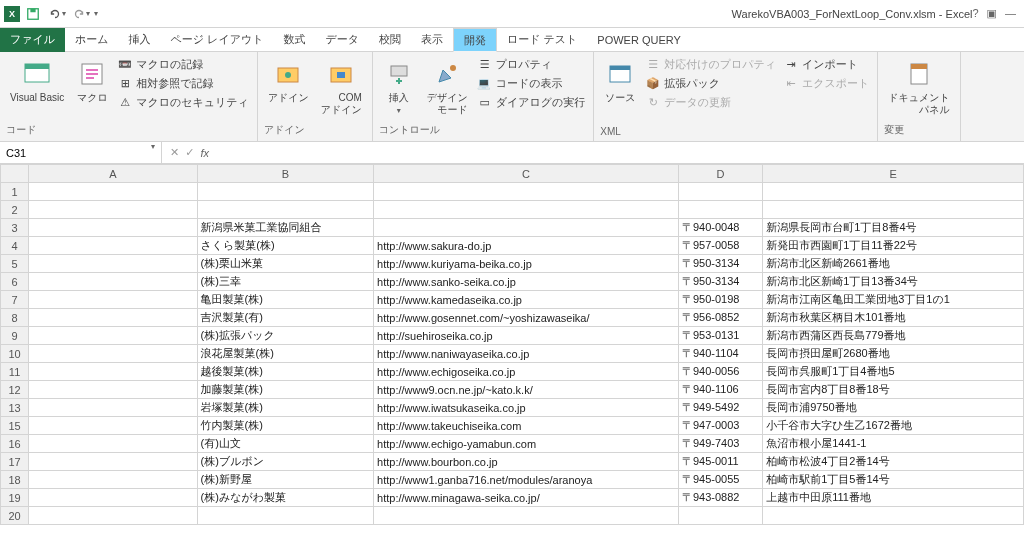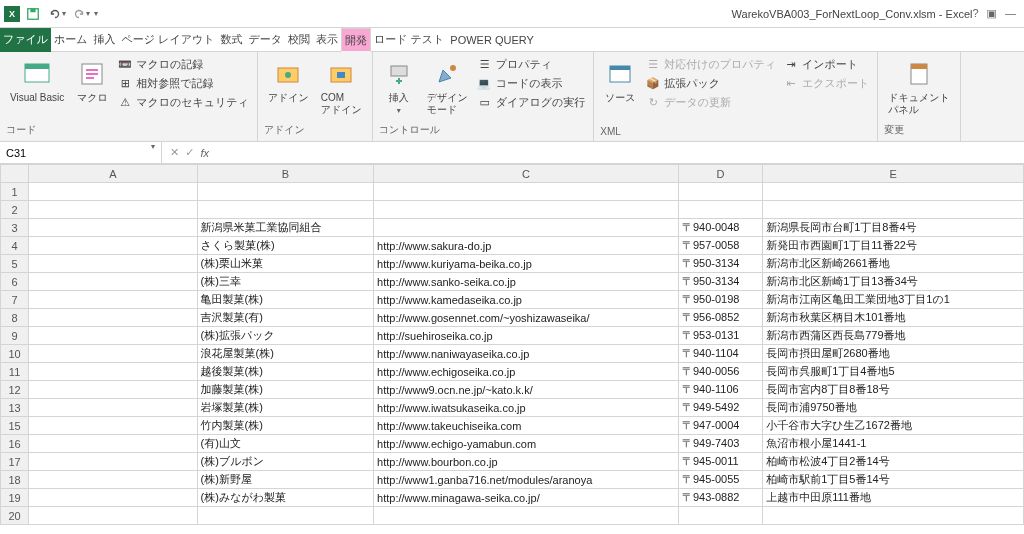--- a/index.html
+++ b/index.html
@@ -5,30 +5,30 @@
 *{margin:0;padding:0;box-sizing:border-box;font-family:"Meiryo UI","MS PGothic",sans-serif;font-size:11px}
 body{background:#fff;width:1024px;height:534px;overflow:hidden;position:relative}
 .titlebar{height:28px;background:#fff;display:flex;align-items:center;border-bottom:1px solid #d4d4d4}
 .titlebar-left{display:flex;align-items:center;gap:2px;padding-left:4px}
 .excel-icon{width:16px;height:16px;background:#217346;color:#fff;display:flex;align-items:center;justify-content:center;font-size:9px;font-weight:bold}
 .qat-btn{width:22px;height:22px;display:flex;align-items:center;justify-content:center;color:#444}
 .qat-btn svg{width:14px;height:14px}
 .title-center{flex:1;text-align:right;color:#444}
 .title-right{display:flex;gap:8px;padding-right:8px;color:#666}
 .ribbon-tabs{height:24px;background:#fff;display:flex;align-items:center;border-bottom:1px solid #d4d4d4}
-.tab{padding:4px 3px;color:#444;cursor:pointer;height:24px;display:flex;align-items:center}
+.tab{padding:4px 10px;color:#444;cursor:pointer;height:24px;display:flex;align-items:center}
 .tab.file{background:#217346;color:#fff}
-.tab.active{background:#f9a8d4;border:1px solid #d4d4d4;border-bottom:1px solid #f3f3f3;margin-bottom:-1px}
+.tab.active{background:#7dd3fc;border:1px solid #d4d4d4;border-bottom:1px solid #f3f3f3;margin-bottom:-1px}
 .ribbon{height:90px;background:#f3f3f3;border-bottom:1px solid #d4d4d4;display:flex}
 .group{border-right:1px solid #d4d4d4;padding:2px 6px;display:flex;flex-direction:column;justify-content:space-between;height:100%}
 .group-content{display:flex;gap:4px;flex:1;align-items:flex-start;padding-top:2px}
 .group-label{color:#666;font-size:10px;padding-bottom:2px}
 .big-btn{display:flex;flex-direction:column;align-items:center;gap:2px;padding:2px 4px;min-width:40px}
 .big-btn .icn{width:32px;height:32px;display:flex;align-items:center;justify-content:center}
-.big-btn .lbl{font-size:10px;text-align:left;color:#444;line-height:1.2}
+.big-btn .lbl{font-size:10px;text-align:right;color:#444;line-height:1.2}
 .small-list{display:flex;flex-direction:column;gap:2px}
 .small-btn{display:flex;align-items:center;gap:4px;font-size:10px;color:#444;padding:1px 2px;white-space:nowrap}
 .small-btn .si{width:14px;height:14px;display:flex;align-items:center;justify-content:center}
 .namebox-row{height:22px;border-bottom:1px solid #d4d4d4;display:flex;align-items:center;background:#fff}
 .namebox{width:162px;border-right:1px solid #d4d4d4;padding:0 6px;display:flex;justify-content:space-between;height:100%}
 .namebox input{border:none;outline:none;width:100px}
 .fx-btns{display:flex;align-items:center;gap:6px;padding:0 8px;color:#999}
 .fx-btns span{cursor:pointer}
 .fx-lbl{font-style:italic;color:#666}
 .formula-input{flex:1;border:none;outline:none;padding:0 4px}
@@ -373,21 +373,21 @@
           <td class="col-B">岩塚製菓(株)</td>
           <td class="col-C">http://www.iwatsukaseika.co.jp</td>
           <td class="col-D">〒949-5492</td>
           <td class="col-E">長岡市浦9750番地</td>
         </tr>
         <tr>
           <th class="rowhdr">15</th>
           <td class="col-A"></td>
           <td class="col-B">竹内製菓(株)</td>
           <td class="col-C">http://www.takeuchiseika.com</td>
-          <td class="col-D">〒947-0004</td>
+          <td class="col-D">〒947-0003</td>
           <td class="col-E">小千谷市大字ひ生乙1672番地</td>
         </tr>
         <tr>
           <th class="rowhdr">16</th>
           <td class="col-A"></td>
           <td class="col-B">(有)山文</td>
           <td class="col-C">http://www.echigo-yamabun.com</td>
           <td class="col-D">〒949-7403</td>
           <td class="col-E">魚沼市根小屋1441-1</td>
         </tr>

